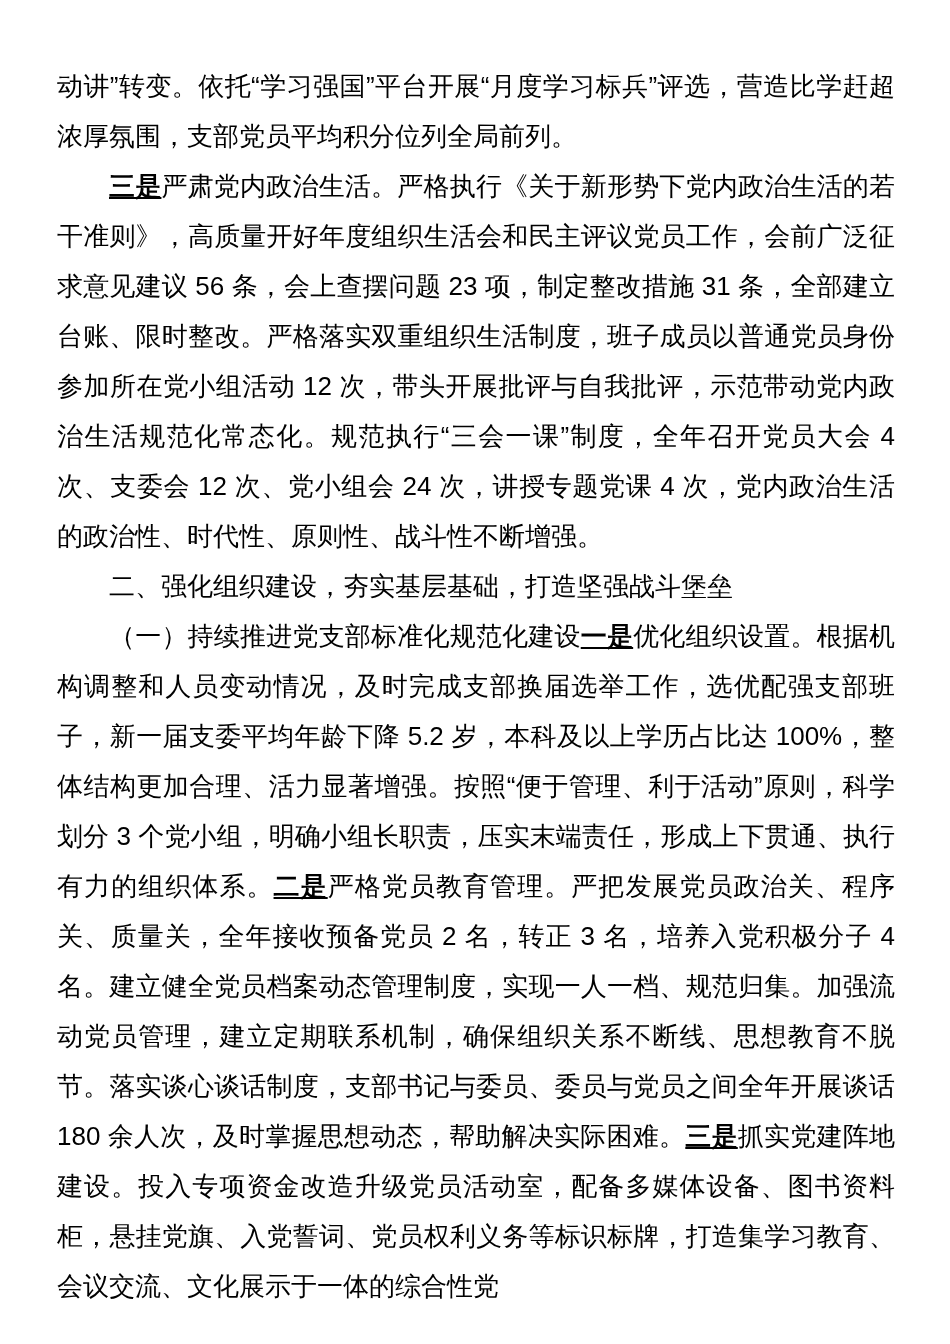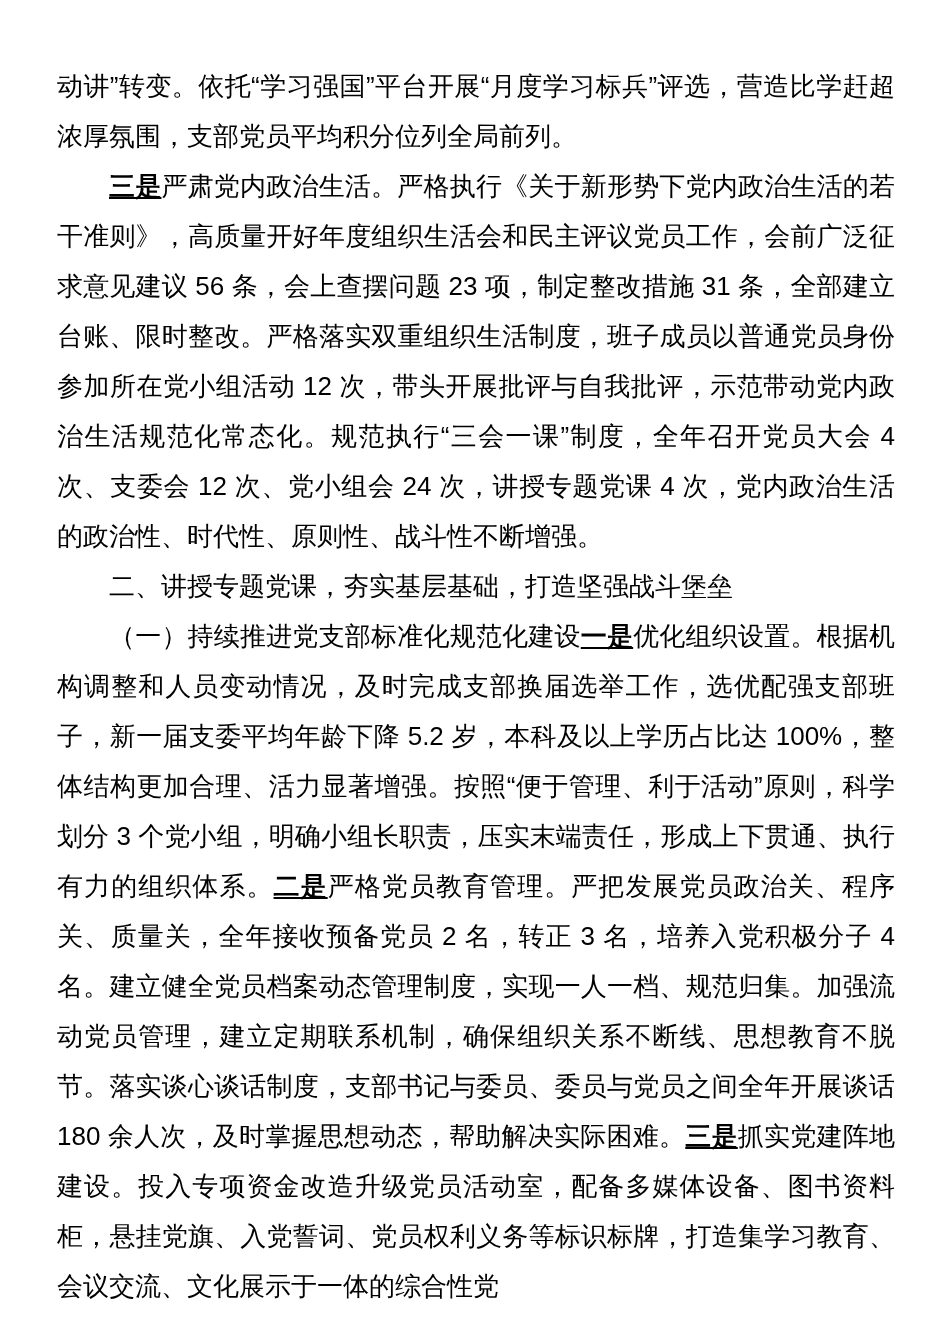--- a/index.html
+++ b/index.html
@@ -43,17 +43,17 @@
 </style>
 </head>
 <body>
 
 <div class="page">
 
   <p class="para no-indent"><span class="run">动讲”转变。依托“学习强国”平台开展“月度学习标兵”评选，营造比学赶超浓厚氛围，支部党员平均积分位列全局前列。</span></p>
 
   <p class="para"><span class="run run-bold">三是</span><span class="run">严肃党内政治生活。严格执行《关于新形势下党内政治生活的若干准则》，高质量开好年度组织生活会和民主评议党员工作，会前广泛征求意见建议 56 条，会上查摆问题 23 项，制定整改措施 31 条，全部建立台账、限时整改。严格落实双重组织生活制度，班子成员以普通党员身份参加所在党小组活动 12 次，带头开展批评与自我批评，示范带动党内政治生活规范化常态化。规范执行“三会一课”制度，全年召开党员大会 4 次、支委会 12 次、党小组会 24 次，讲授专题党课 4 次，党内政治生活的政治性、时代性、原则性、战斗性不断增强。</span></p>
 
-  <p class="para heading"><span class="run">二、讲授专题党课，夯实基层基础，打造坚强战斗堡垒</span></p>
+  <p class="para heading"><span class="run">二、强化组织建设，夯实基层基础，打造坚强战斗堡垒</span></p>
 
   <p class="para"><span class="run">（一）持续推进党支部标准化规范化建设</span><span class="run run-bold">一是</span><span class="run">优化组织设置。根据机构调整和人员变动情况，及时完成支部换届选举工作，选优配强支部班子，新一届支委平均年龄下降 5.2 岁，本科及以上学历占比达 100%，整体结构更加合理、活力显著增强。按照“便于管理、利于活动”原则，科学划分 3 个党小组，明确小组长职责，压实末端责任，形成上下贯通、执行有力的组织体系。</span><span class="run run-bold">二是</span><span class="run">严格党员教育管理。严把发展党员政治关、程序关、质量关，全年接收预备党员 2 名，转正 3 名，培养入党积极分子 4 名。建立健全党员档案动态管理制度，实现一人一档、规范归集。加强流动党员管理，建立定期联系机制，确保组织关系不断线、思想教育不脱节。落实谈心谈话制度，支部书记与委员、委员与党员之间全年开展谈话 180 余人次，及时掌握思想动态，帮助解决实际困难。</span><span class="run run-bold">三是</span><span class="run">抓实党建阵地建设。投入专项资金改造升级党员活动室，配备多媒体设备、图书资料柜，悬挂党旗、入党誓词、党员权利义务等标识标牌，打造集学习教育、会议交流、文化展示于一体的综合性党</span></p>
 
 </div>
 
 </body></html>

